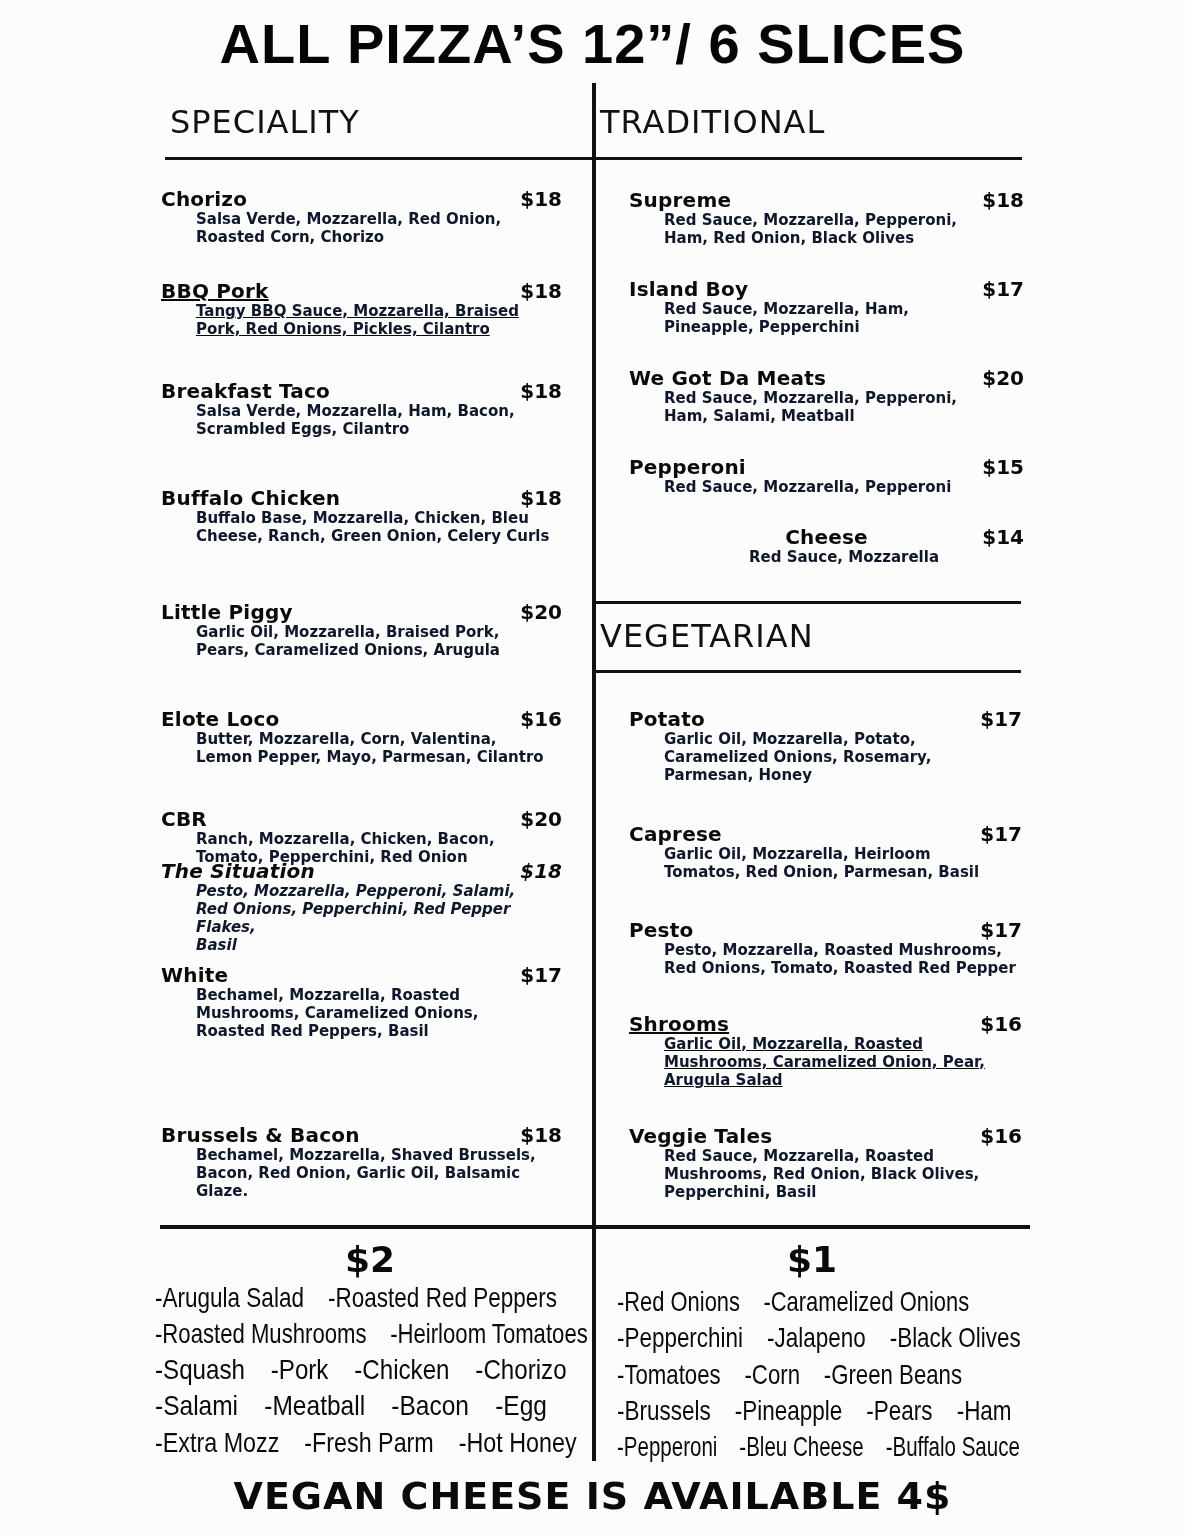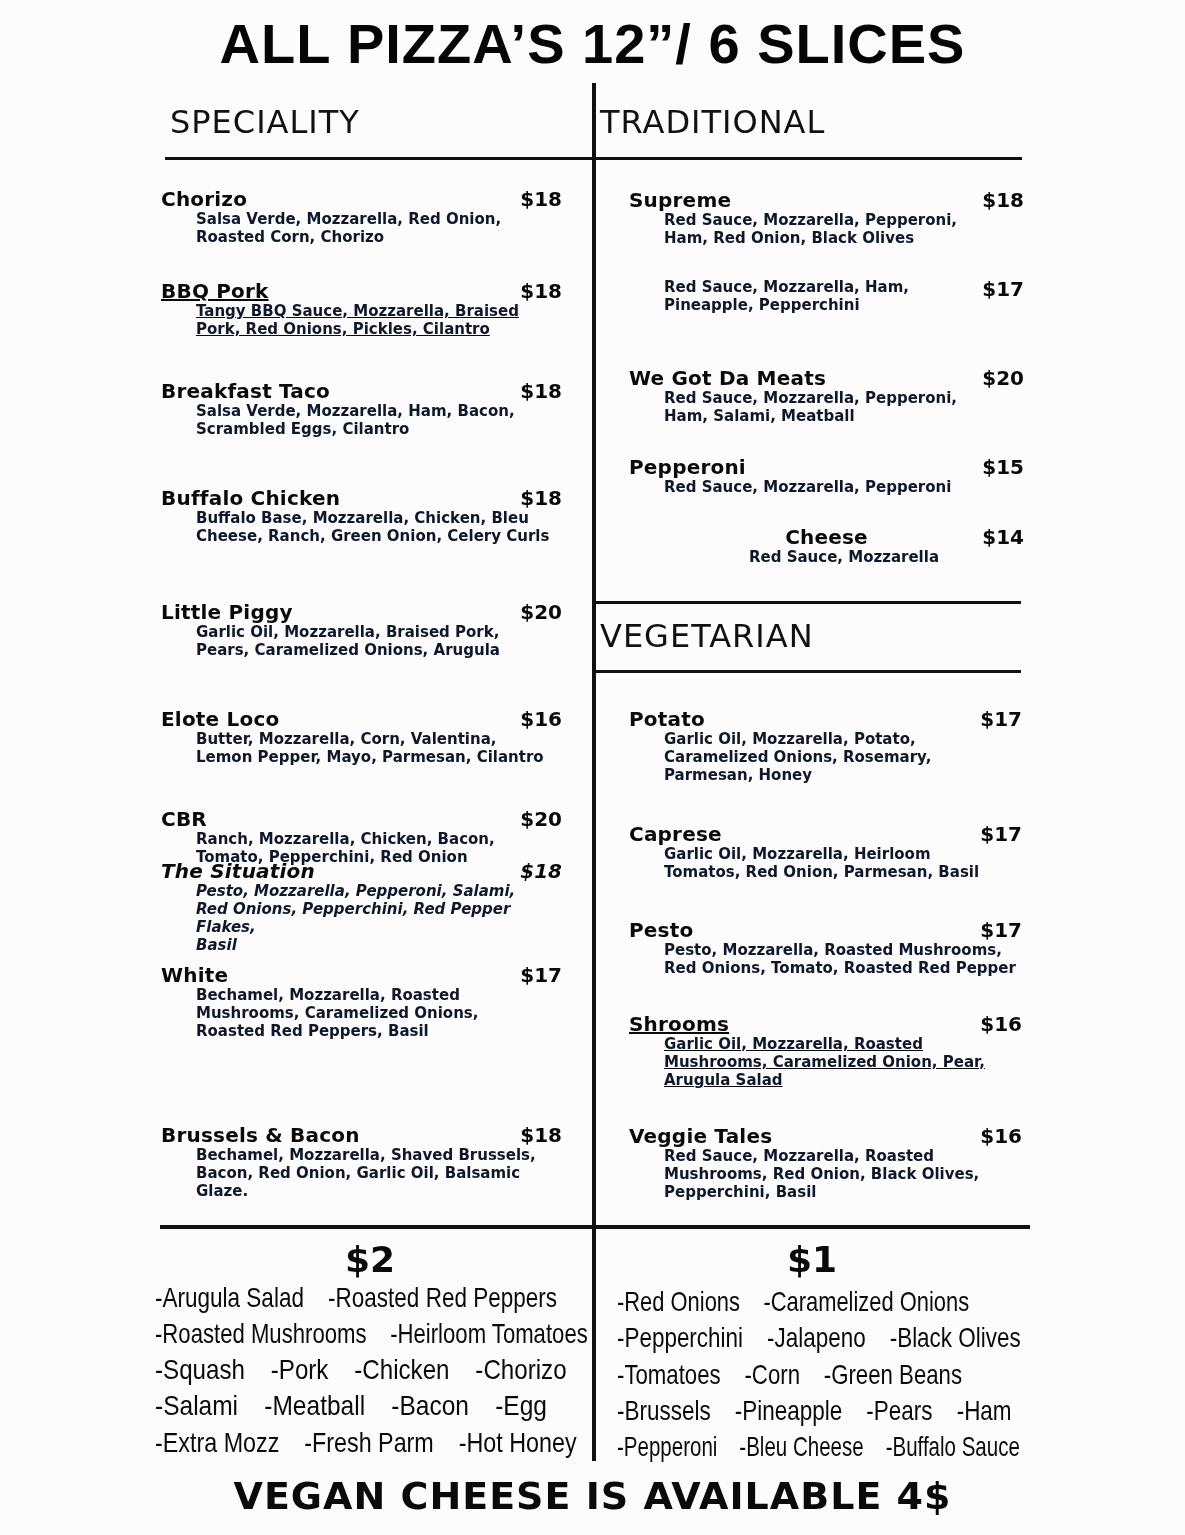--- a/index.html
+++ b/index.html
@@ -122,20 +122,21 @@
   </div>
 
 <div id="col-traditional">
     <div class="item" style="left: 629px; top: 189px; width: 395px;">
       <div class="name">Supreme</div>
       <div class="price" style="right: 0px;">$18</div>
       <div class="desc">Red Sauce, Mozzarella, Pepperoni,</div>
       <div class="desc">Ham, Red Onion, Black Olives</div>
     </div>
     <div class="item" style="left: 629px; top: 278px; width: 395px;">
+      <div class="name">Island Boy</div>
       <div class="price" style="right: 0px;">$17</div>
       <div class="desc">Red Sauce, Mozzarella, Ham,</div>
       <div class="desc">Pineapple, Pepperchini</div>
     </div>
     <div class="item" style="left: 629px; top: 367px; width: 395px;">
       <div class="name">We Got Da Meats</div>
       <div class="price" style="right: 0px;">$20</div>
       <div class="desc">Red Sauce, Mozzarella, Pepperoni,</div>
       <div class="desc">Ham, Salami, Meatball</div>
     </div>

